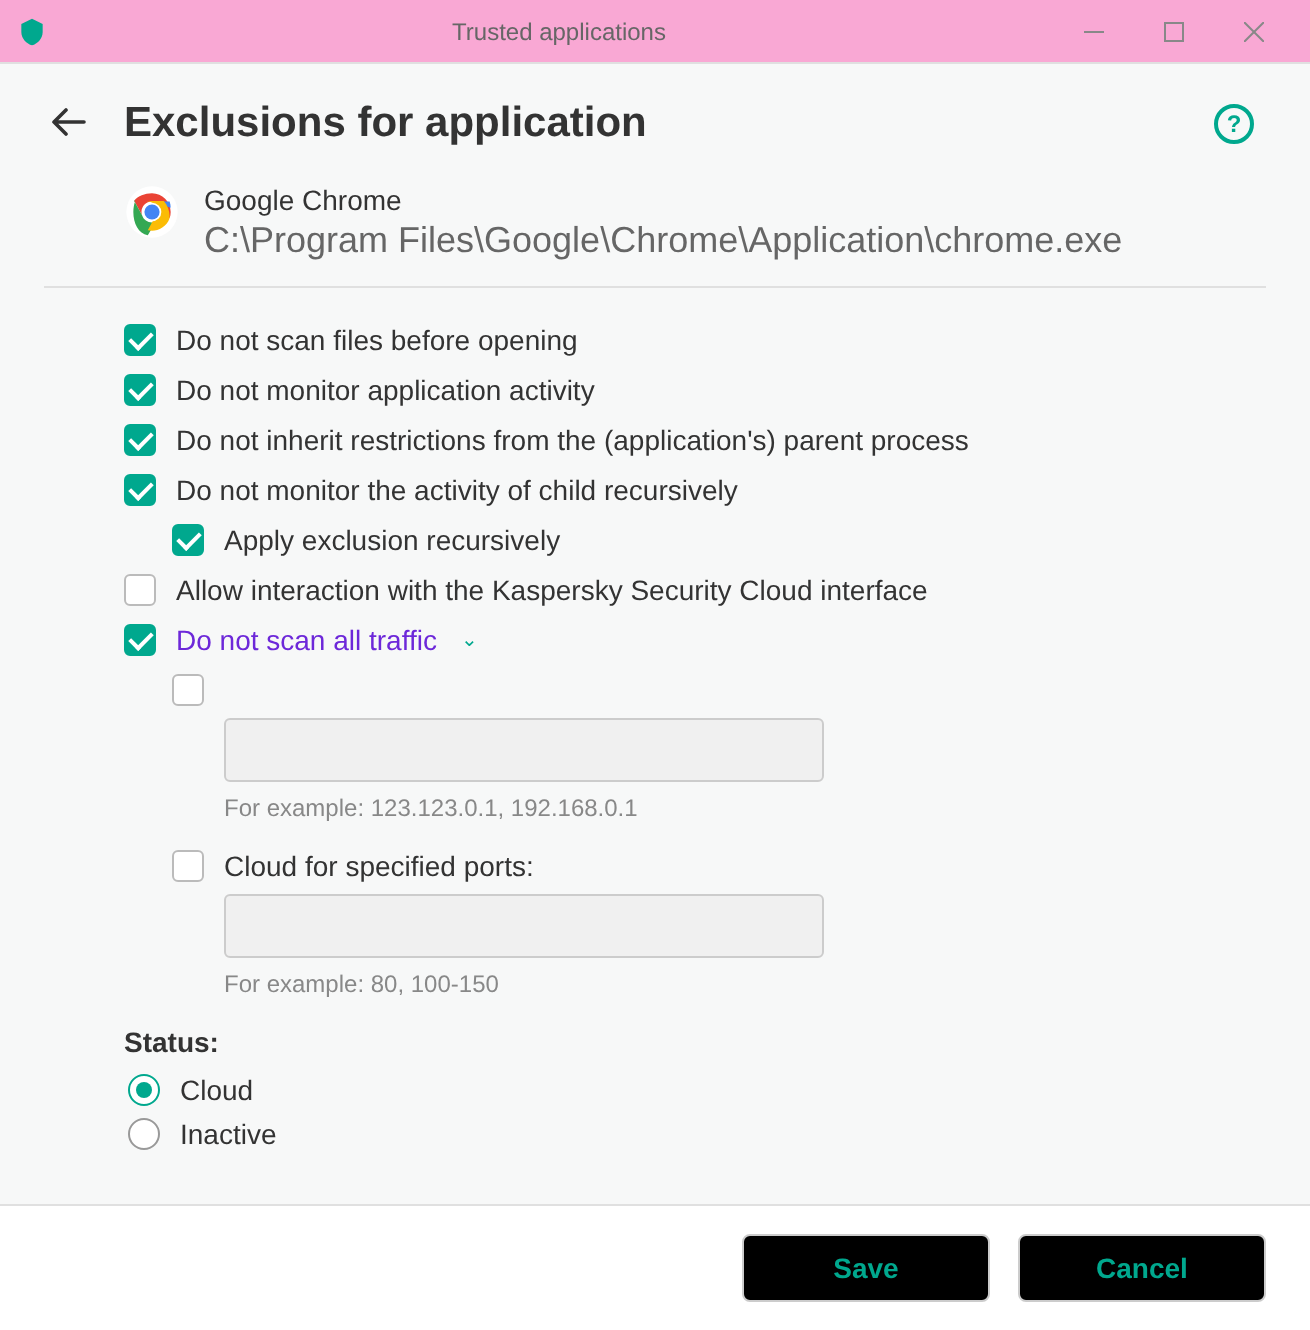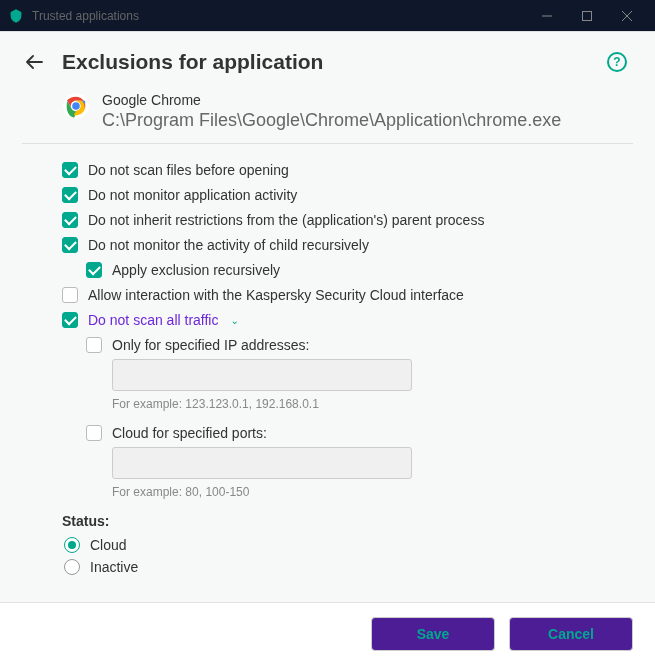--- a/index.html
+++ b/index.html
@@ -10,21 +10,22 @@
       height: 665px;
       overflow: hidden;
       color: #333;
     }
     .titlebar {
       height: 32px;
       display: flex;
       align-items: center;
       padding: 0 8px;
       border-bottom: 1px solid #e0e0e0;
-      background: #0f172a;
+      background: #f9a8d4;
+      text-align: center;
     }
     .titlebar-icon {
       width: 16px; height: 16px;
       margin-right: 8px;
       display: flex; align-items: center; justify-content: center;
     }
     .titlebar-title {
       font-size: 12px;
       color: #666;
       flex: 1;
@@ -202,21 +203,21 @@
       justify-content: flex-end;
       gap: 14px;
       padding: 0 22px;
       background: #fff;
     }
     .btn {
       width: 124px;
       height: 34px;
       border: 1px solid #ccc;
       border-radius: 4px;
-      background: #4c1d95;
+      background: #000000;
       font-size: 14px;
       font-weight: 600;
       color: #00a88e;
       display: flex; align-items: center; justify-content: center;
     }
   </style>
 </head>
 <body>
 
 <div class="titlebar">
@@ -302,21 +303,20 @@
     </div>
     <div class="check-row">
       <span class="checkbox checked"></span>
       <span class="link-text">Do not scan all traffic</span>
       <span class="chevron">⌄</span>
     </div>
 
     <div class="sub-block">
       <div class="sub-check">
         <span class="checkbox"></span>
-        <span>Only for specified IP addresses:</span>
       </div>
       <input class="text-input" type="text" value="" style="">
       <div class="hint">For example: 123.123.0.1, 192.168.0.1</div>
     </div>
 
     <div class="sub-block">
       <div class="sub-check">
         <span class="checkbox"></span>
         <span>Cloud for specified ports:</span>
       </div>

